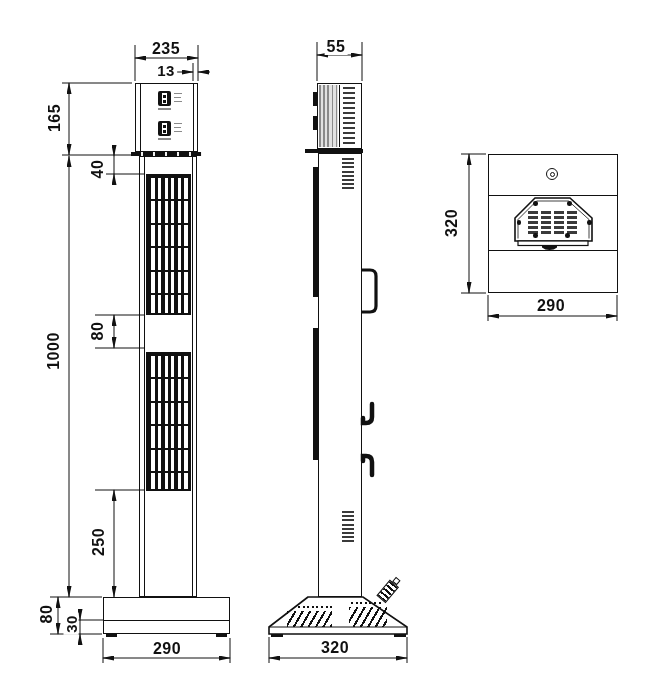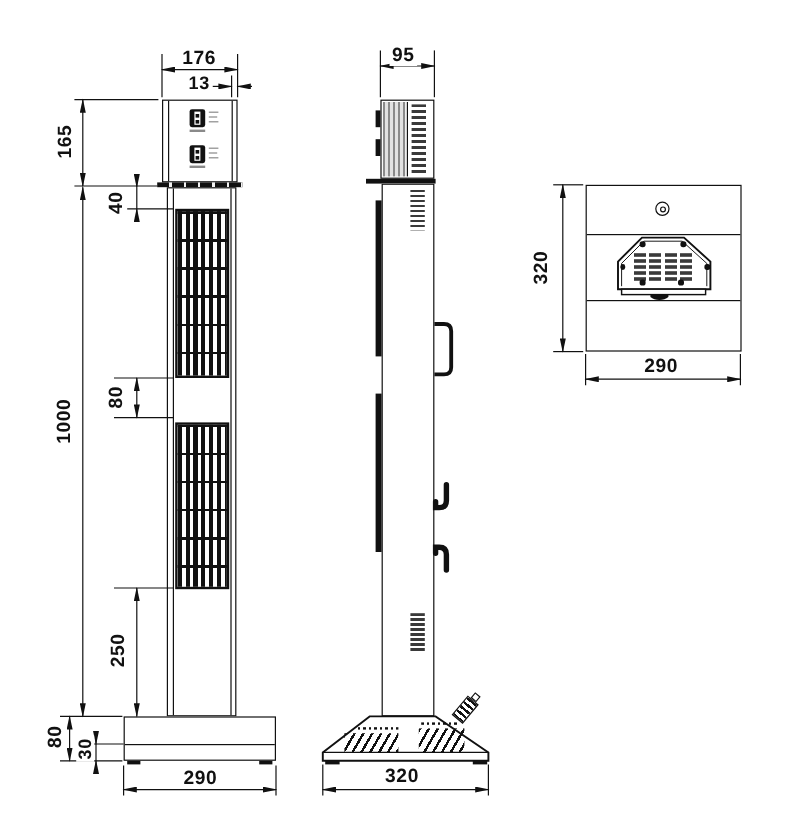--- a/index.html
+++ b/index.html
@@ -206,28 +206,28 @@
   <div class="slotrow" style="left:528px;top:221px;"></div>
   <div class="slotrow" style="left:528px;top:226px;"></div>
   <div class="slotrow" style="left:528px;top:231px;"></div>
   <div class="dot" style="left:533px;top:201px;"></div>
   <div class="dot" style="left:567px;top:201px;"></div>
   <div class="dot" style="left:516.5px;top:220px;"></div>
   <div class="dot" style="left:587px;top:220px;"></div>
   <div class="dot" style="left:533px;top:233px;"></div>
   <div class="dot" style="left:565px;top:233px;"></div>
 
-  <div class="dim" style="left:166px;top:49px;">176</div>
+  <div class="dim" style="left:166px;top:49px;">235</div>
   <div class="dim" style="left:166px;top:70px;font-size:15px;">13</div>
   <div class="dim rot" style="left:55px;top:118px;">165</div>
   <div class="dim rot" style="left:98px;top:169px;">40</div>
   <div class="dim rot" style="left:54px;top:351px;">1000</div>
   <div class="dim rot" style="left:98px;top:331px;">80</div>
   <div class="dim rot" style="left:99px;top:542px;">250</div>
   <div class="dim rot" style="left:47px;top:614px;">80</div>
   <div class="dim rot" style="left:71px;top:624px;font-size:15px;">30</div>
   <div class="dim" style="left:167px;top:649px;">290</div>
-  <div class="dim" style="left:336px;top:47px;">95</div>
+  <div class="dim" style="left:336px;top:47px;">55</div>
   <div class="dim" style="left:335px;top:648px;">320</div>
   <div class="dim rot" style="left:452px;top:223px;">320</div>
   <div class="dim" style="left:551px;top:306px;">290</div>
 
 </div>
 
 </body></html>

